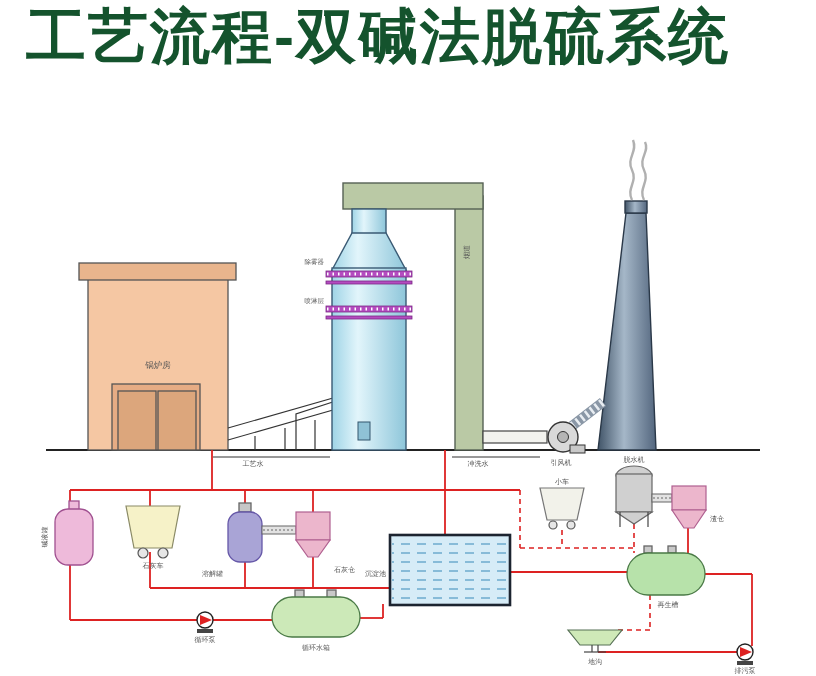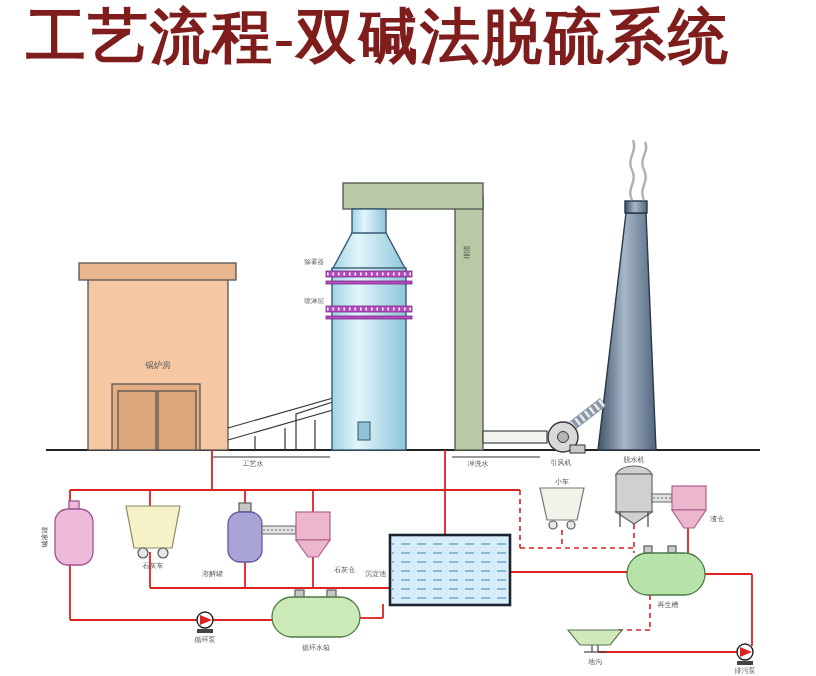--- a/index.html
+++ b/index.html
@@ -1,19 +1,19 @@
 <!DOCTYPE html>
 <html><head>
 <meta charset="utf-8">
 <style>
   html,body{margin:0;padding:0;background:#fff;}
   .canvas{position:relative;width:816px;height:676px;background:#ffffff;overflow:hidden;
           font-family:"DejaVu Sans",sans-serif;}
-  .title{position:absolute;left:26px;top:4px;font-family:Liberation Serif, serif;font-weight:bold;
-         font-size:60px;line-height:1.1;color:#7f1d1d;letter-spacing:2px;white-space:nowrap;}
+  .title{position:absolute;left:26px;top:4px;font-family:Liberation Sans, sans-serif;font-weight:bold;
+         font-size:60px;line-height:1.1;color:#14532d;letter-spacing:2px;white-space:nowrap;}
   svg{position:absolute;left:0;top:0;}
   svg text{font-family:"DejaVu Sans",sans-serif;fill:#555;}
 </style>
 </head>
 <body>
 
 <div class="canvas">
 
   <div class="title">工艺流程-双碱法脱硫系统</div>
 

